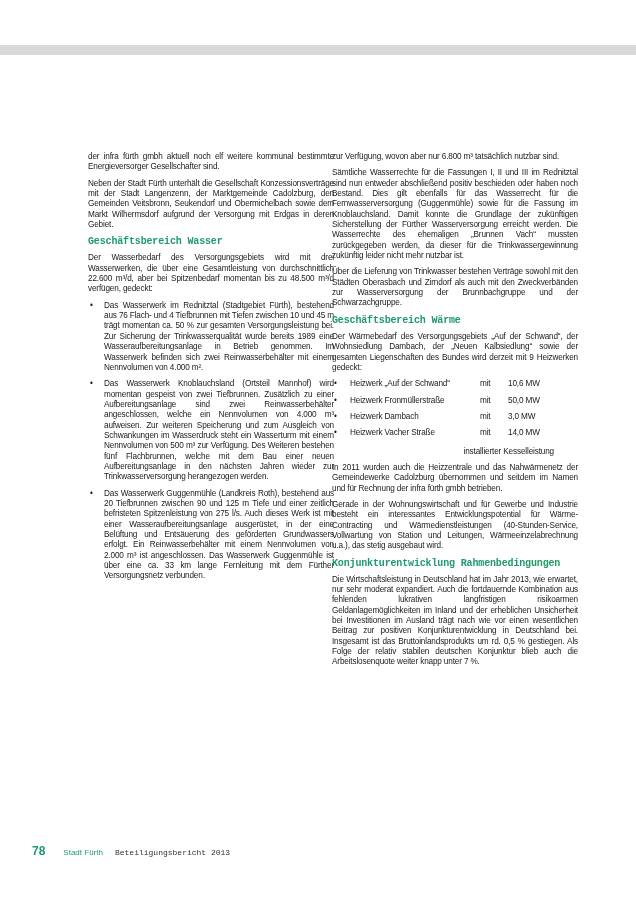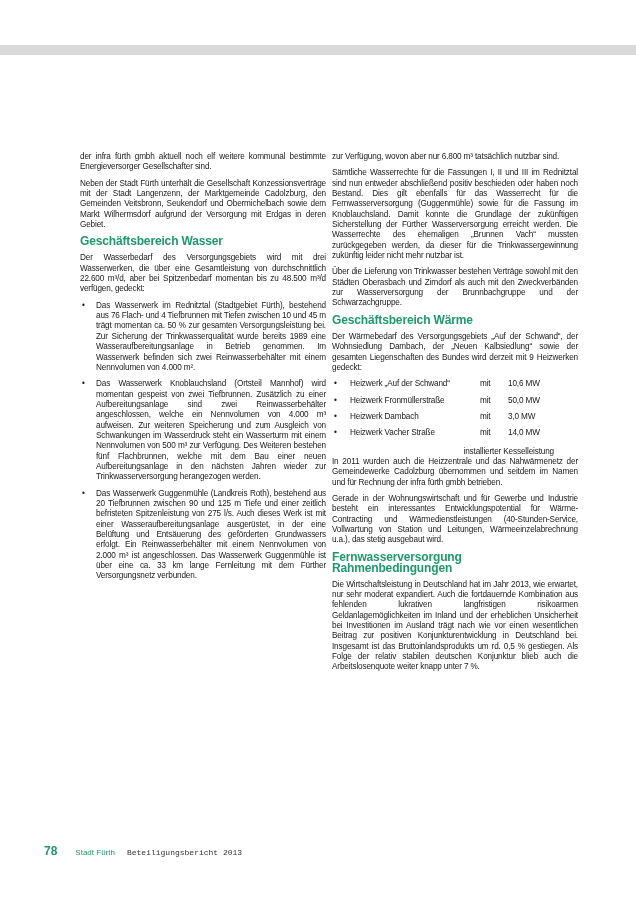--- a/index.html
+++ b/index.html
@@ -1,35 +1,35 @@
 <!DOCTYPE html>
 <html><head>
 <meta charset="utf-8">
 <style>
   html, body { margin:0; padding:0; background:#ffffff; }
   body { width:636px; height:900px; position:relative; overflow:hidden;
          font-family:"Liberation Sans", sans-serif; color:#1a1a1a; }
   .topbar { position:absolute; left:0; top:45px; width:636px; height:10px; background:#d9d9d9; }
   .col { position:absolute; top:152px; width:246px; font-size:8.2px; line-height:10.35px;
          text-align:justify; letter-spacing:-0.15px; font-stretch:condensed; }
-  .col.left { left:80px; }
+  .col.left { left:88px; }
   .col.right { left:332px; }
   p { margin:0 0 6px 0; }
-  h3 { margin:0 0 6px 0; font-size:12px; line-height:11px; color:#1e9a6a; font-weight:bold; }
+  h3 { margin:0 0 6px 0; font-size:10px; line-height:11px; color:#1e9a6a; font-weight:bold;font-family:Liberation Mono, monospace; }
   ul.bul { margin:0 0 6px 0; padding:0; list-style:none; }
   ul.bul li { position:relative; padding-left:16px; margin-bottom:6px; }
   ul.bul li::before { content:"•"; position:absolute; left:2px; top:0; }
   table.heat { border-collapse:collapse; margin:0 0 2px 0; font-size:8.2px; }
   table.heat td { padding:0 0 6px 0; vertical-align:top; }
   table.heat td.b { width:16px; padding-left:2px; }
   table.heat td.n { width:130px; }
   table.heat td.m { width:28px; }
   table.heat td.v { width:48px; text-align:left; }
-  .kessel { text-align:right; padding-right:24px; }
-  .footer { position:absolute; top:844px; left:44px; font-size:8px; display:flex; align-items:baseline; }
+  .kessel { text-align:right; padding-right:24px; margin-bottom:6px; }
+  .footer { position:absolute; top:844px; left:32px; font-size:8px; display:flex; align-items:baseline; }
   .pagenum { color:#1e9a6a; font-weight:bold; font-size:12px; margin-right:18px; }
   .brand { color:#1e9a6a; margin-right:12px; }
   .fttl { color:#333;font-family:Liberation Mono, monospace; }
 </style>
 </head>
 <body>
 
 <div class="topbar"></div>
 
 <div class="col left">
@@ -74,21 +74,21 @@
       <td class="b">•</td>
       <td class="n">Heizwerk Vacher Straße</td>
       <td class="m">mit</td>
       <td class="v">14,0 MW</td>
     </tr>
   </tbody>
     </table>
   <div class="kessel">installierter Kesselleistung</div>
   <p>In 2011 wurden auch die Heizzentrale und das Nahwärmenetz der Gemeindewerke Cadolzburg übernommen und seitdem im Namen und für Rechnung der infra fürth gmbh betrieben.</p>
   <p>Gerade in der Wohnungswirtschaft und für Gewerbe und Industrie besteht ein interessantes Entwicklungspotential für Wärme-Contracting und Wärmedienstleistungen (40-Stunden-Service, Vollwartung von Station und Leitungen, Wärmeeinzelabrechnung u.a.), das stetig ausgebaut wird.</p>
-  <h3>Fernwasserversorgung Rahmenbedingungen</h3>
+  <h3>Konjunkturentwicklung Rahmenbedingungen</h3>
   <p>Die Wirtschaftsleistung in Deutschland hat im Jahr 2013, wie erwartet, nur sehr moderat expandiert. Auch die fortdauernde Kombination aus fehlenden lukrativen langfristigen risikoarmen Geldanlagemöglichkeiten im Inland und der erheblichen Unsicherheit bei Investitionen im Ausland trägt nach wie vor einen wesentlichen Beitrag zur positiven Konjunkturentwicklung in Deutschland bei. Insgesamt ist das Bruttoinlandsprodukts um rd. 0,5 % gestiegen. Als Folge der relativ stabilen deutschen Konjunktur blieb auch die Arbeitslosenquote weiter knapp unter 7 %.</p>
 </div>
 
 <div class="footer">
   <span class="pagenum">78</span>
   <span class="brand">Stadt Fürth</span>
   <span class="fttl">Beteiligungsbericht 2013</span>
 </div>
 
 </body></html>

